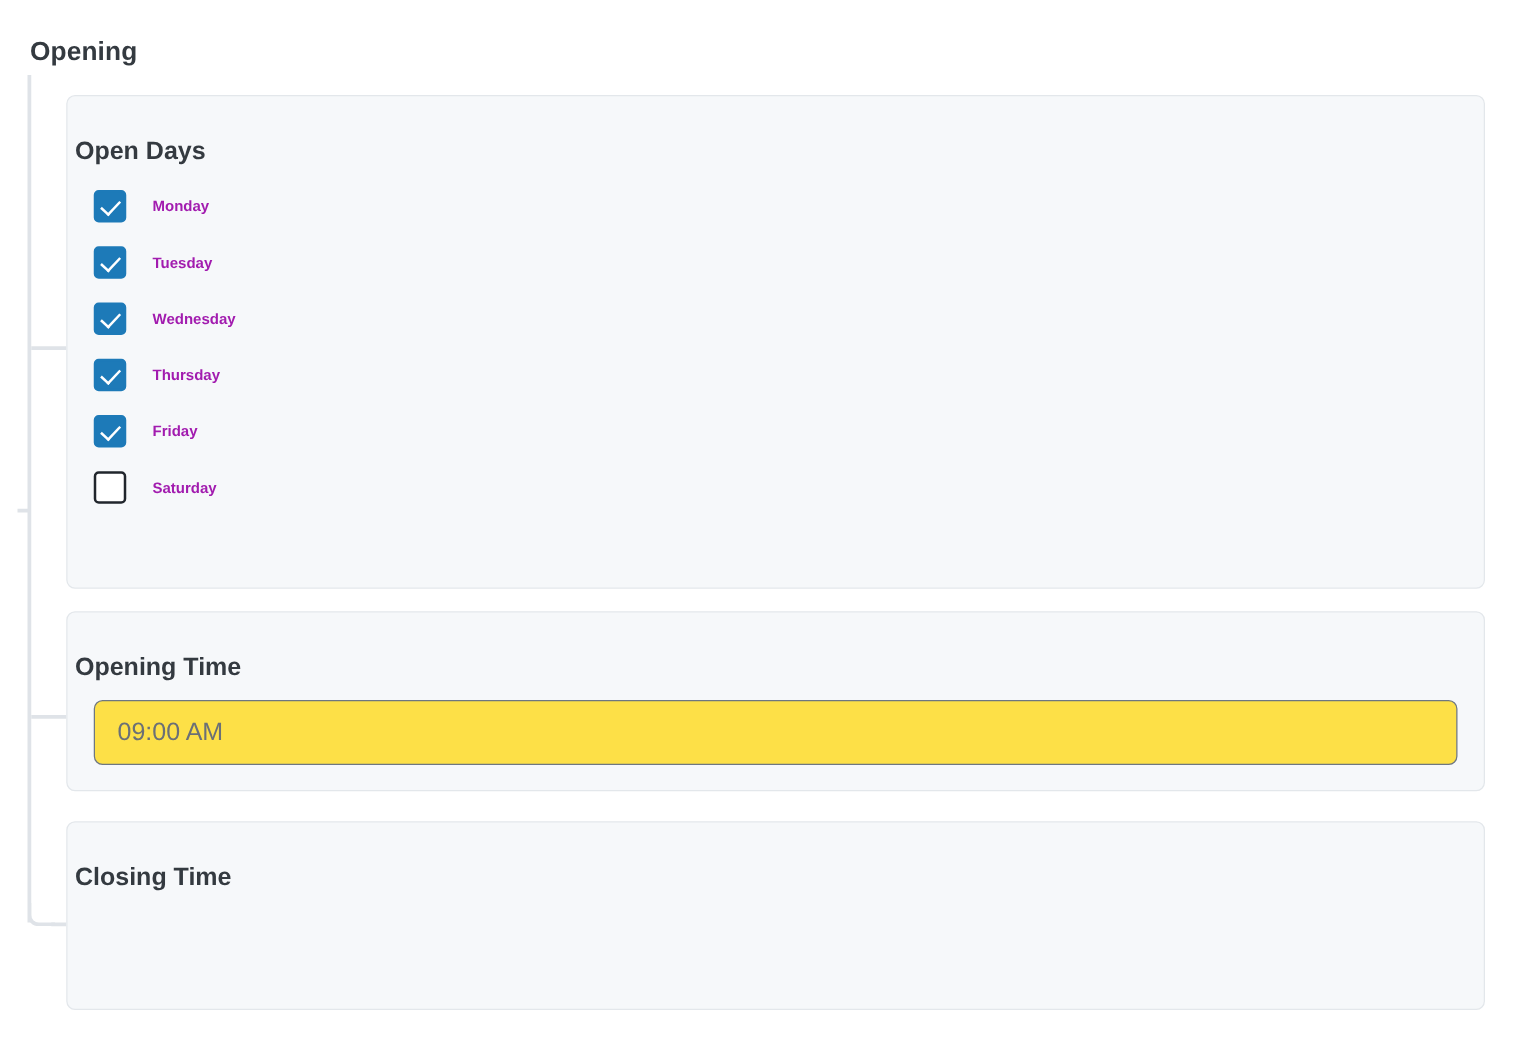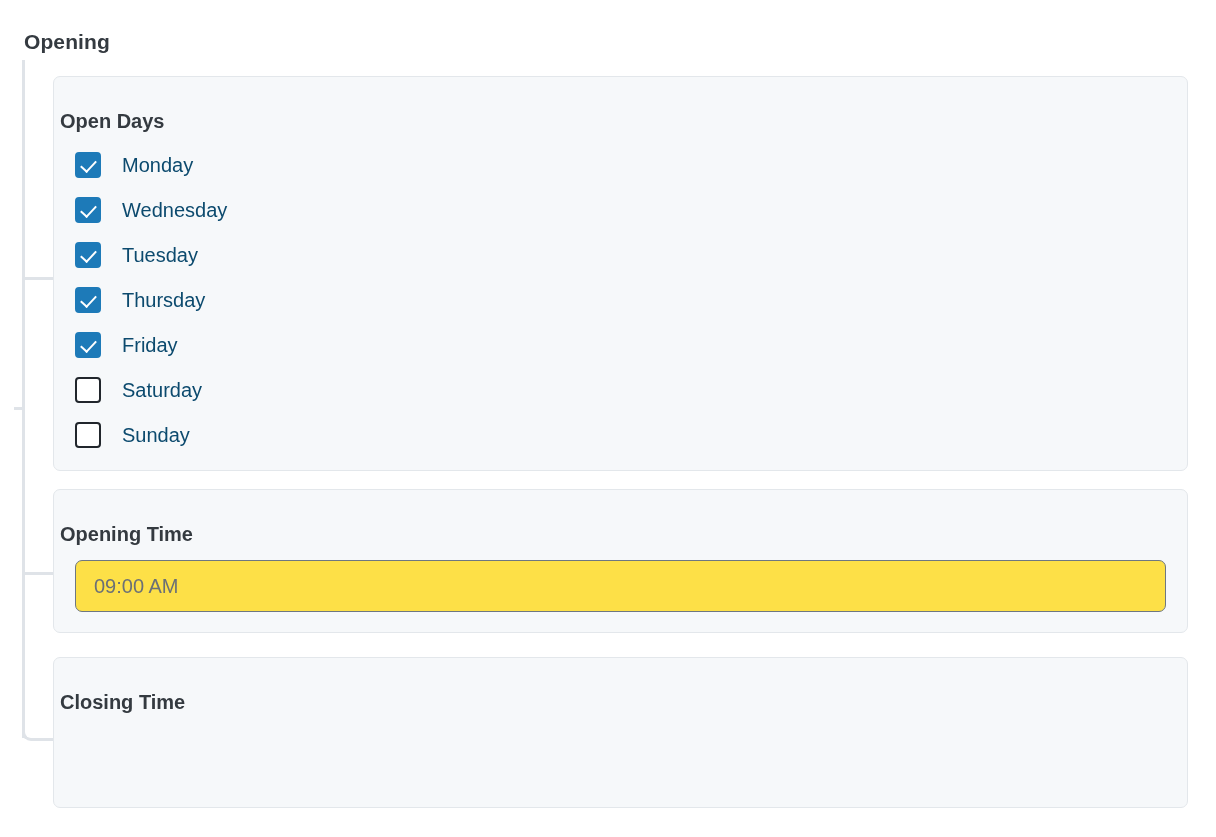--- a/index.html
+++ b/index.html
@@ -144,23 +144,23 @@
     left: 7px;
     top: 3px;
     width: 7px;
     height: 13px;
     border: solid #ffffff;
     border-width: 0 2.6px 2.6px 0;
     transform: rotate(43deg);
   }
   .day-name {
     margin-left: 21px;
-    font-size: 20px;
-    font-weight: 400;
-    color: #0c4a6e;
+    font-size: 12px;
+    font-weight: 700;
+    color: #a21caf;
     line-height: 26px;
     white-space: nowrap;
   }
 
   
   .time-input {
     position: absolute;
     left: 21px;
     top: 70px;
     width: 1091px;
@@ -201,47 +201,43 @@
 
     <div class="day-list">
 
       <div class="day-row">
         <span class="cbox checked"></span>
         <span class="day-name">Monday</span>
       </div>
 
       <div class="day-row">
         <span class="cbox checked"></span>
+        <span class="day-name">Tuesday</span>
+      </div>
+
+      <div class="day-row">
+        <span class="cbox checked"></span>
         <span class="day-name">Wednesday</span>
-      </div>
-
-      <div class="day-row">
-        <span class="cbox checked"></span>
-        <span class="day-name">Tuesday</span>
       </div>
 
       <div class="day-row">
         <span class="cbox checked"></span>
         <span class="day-name">Thursday</span>
       </div>
 
       <div class="day-row">
         <span class="cbox checked"></span>
         <span class="day-name">Friday</span>
       </div>
 
       <div class="day-row">
         <span class="cbox unchecked"></span>
         <span class="day-name">Saturday</span>
       </div>
 
-      <div class="day-row">
-        <span class="cbox unchecked"></span>
-        <span class="day-name">Sunday</span>
-      </div>
 
     </div>
   </div>
 
   <div class="card" id="card-opening">
     <div class="card-label">Opening Time</div>
     <input class="time-input" type="text" placeholder="09:00 AM" style="">
   </div>
 
   <div class="card" id="card-closing">

